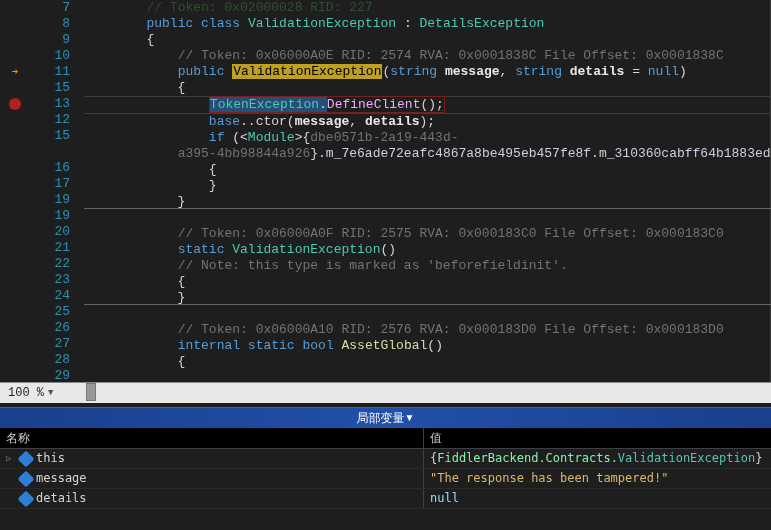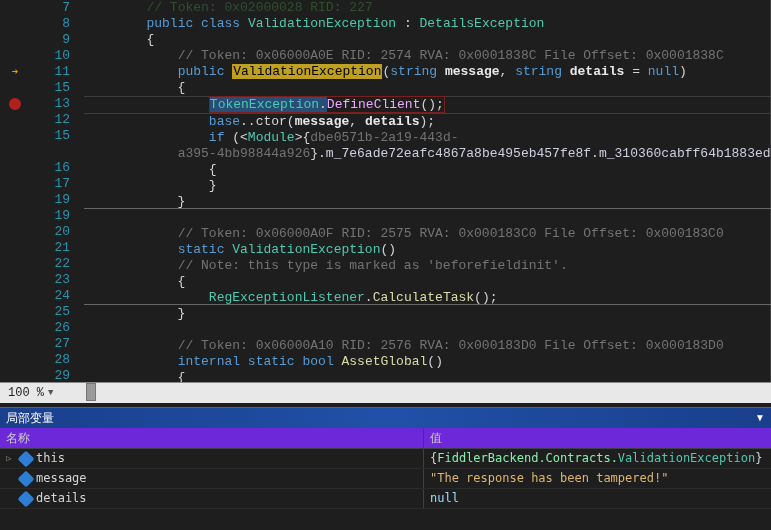--- a/index.html
+++ b/index.html
@@ -95,28 +95,28 @@
     margin-top: 4px;
     border-top: 1px solid #5a5a9a;
   }
   .panel-header {
     background: linear-gradient(to right, #1a3f8c, #2050a8, #1a3f8c);
     color: #fff;
     height: 20px;
     line-height: 20px;
     padding: 0 6px;
     display: flex;
-    justify-content: space-between;
+    justify-content: center;
     align-items: center;
     font-family: "Microsoft YaHei", Arial, sans-serif;
     font-size: 12px;
   }
   .panel-cols {
     display: flex;
-    background: #6d28d9;
+    background: #000000;
     color: #ccc;
     height: 20px;
     line-height: 20px;
     font-family: "Microsoft YaHei", Arial, sans-serif;
     font-size: 12px;
     border-bottom: 1px solid #3f3f46;
   }
   .col-name { width: 417px; padding-left: 6px; border-right: 1px solid #3f3f46;}
   .col-value { flex: 1; padding-left: 6px; }
   .var-row {
@@ -279,21 +279,20 @@
     <div class="code-line">            <span class="guid">a395-4bb98844a926</span><span>}.</span><span class="field">m_7e6ade72eafc4867a8be495eb457fe8f</span><span>.</span><span class="field">m_310360cabff64b1883ed0161edf3</span></div>
     <div class="code-line">                {</div>
     <div class="code-line">                }</div>
     <div class="code-line">            }</div>
     <div class="code-line"> </div>
     <div class="ruler" style="top:208px"></div>
     <div class="code-line">            <span class="comment">// Token: 0x06000A0F RID: 2575 RVA: 0x000183C0 File Offset: 0x000183C0</span></div>
     <div class="code-line">            <span class="kw">static</span> <span class="type">ValidationException</span><span>()</span></div>
     <div class="code-line">            <span class="comment">// Note: this type is marked as 'beforefieldinit'.</span></div>
     <div class="code-line">            {</div>
-    <div class="code-line">                <span class="type">RegExceptionListener</span><span>.</span><span class="method">CalculateTask</span><span>();</span></div>
     <div class="code-line">            }</div>
     <div class="code-line"> </div>
     <div class="ruler" style="top:304px"></div>
     <div class="code-line">            <span class="comment">// Token: 0x06000A10 RID: 2576 RVA: 0x000183D0 File Offset: 0x000183D0</span></div>
     <div class="code-line">            <span class="kw">internal</span> <span class="kw">static</span> <span class="kw">bool</span> <span class="method">AssetGlobal</span><span>()</span></div>
     <div class="code-line">            {</div>
 
   </div>
 </div>
 

